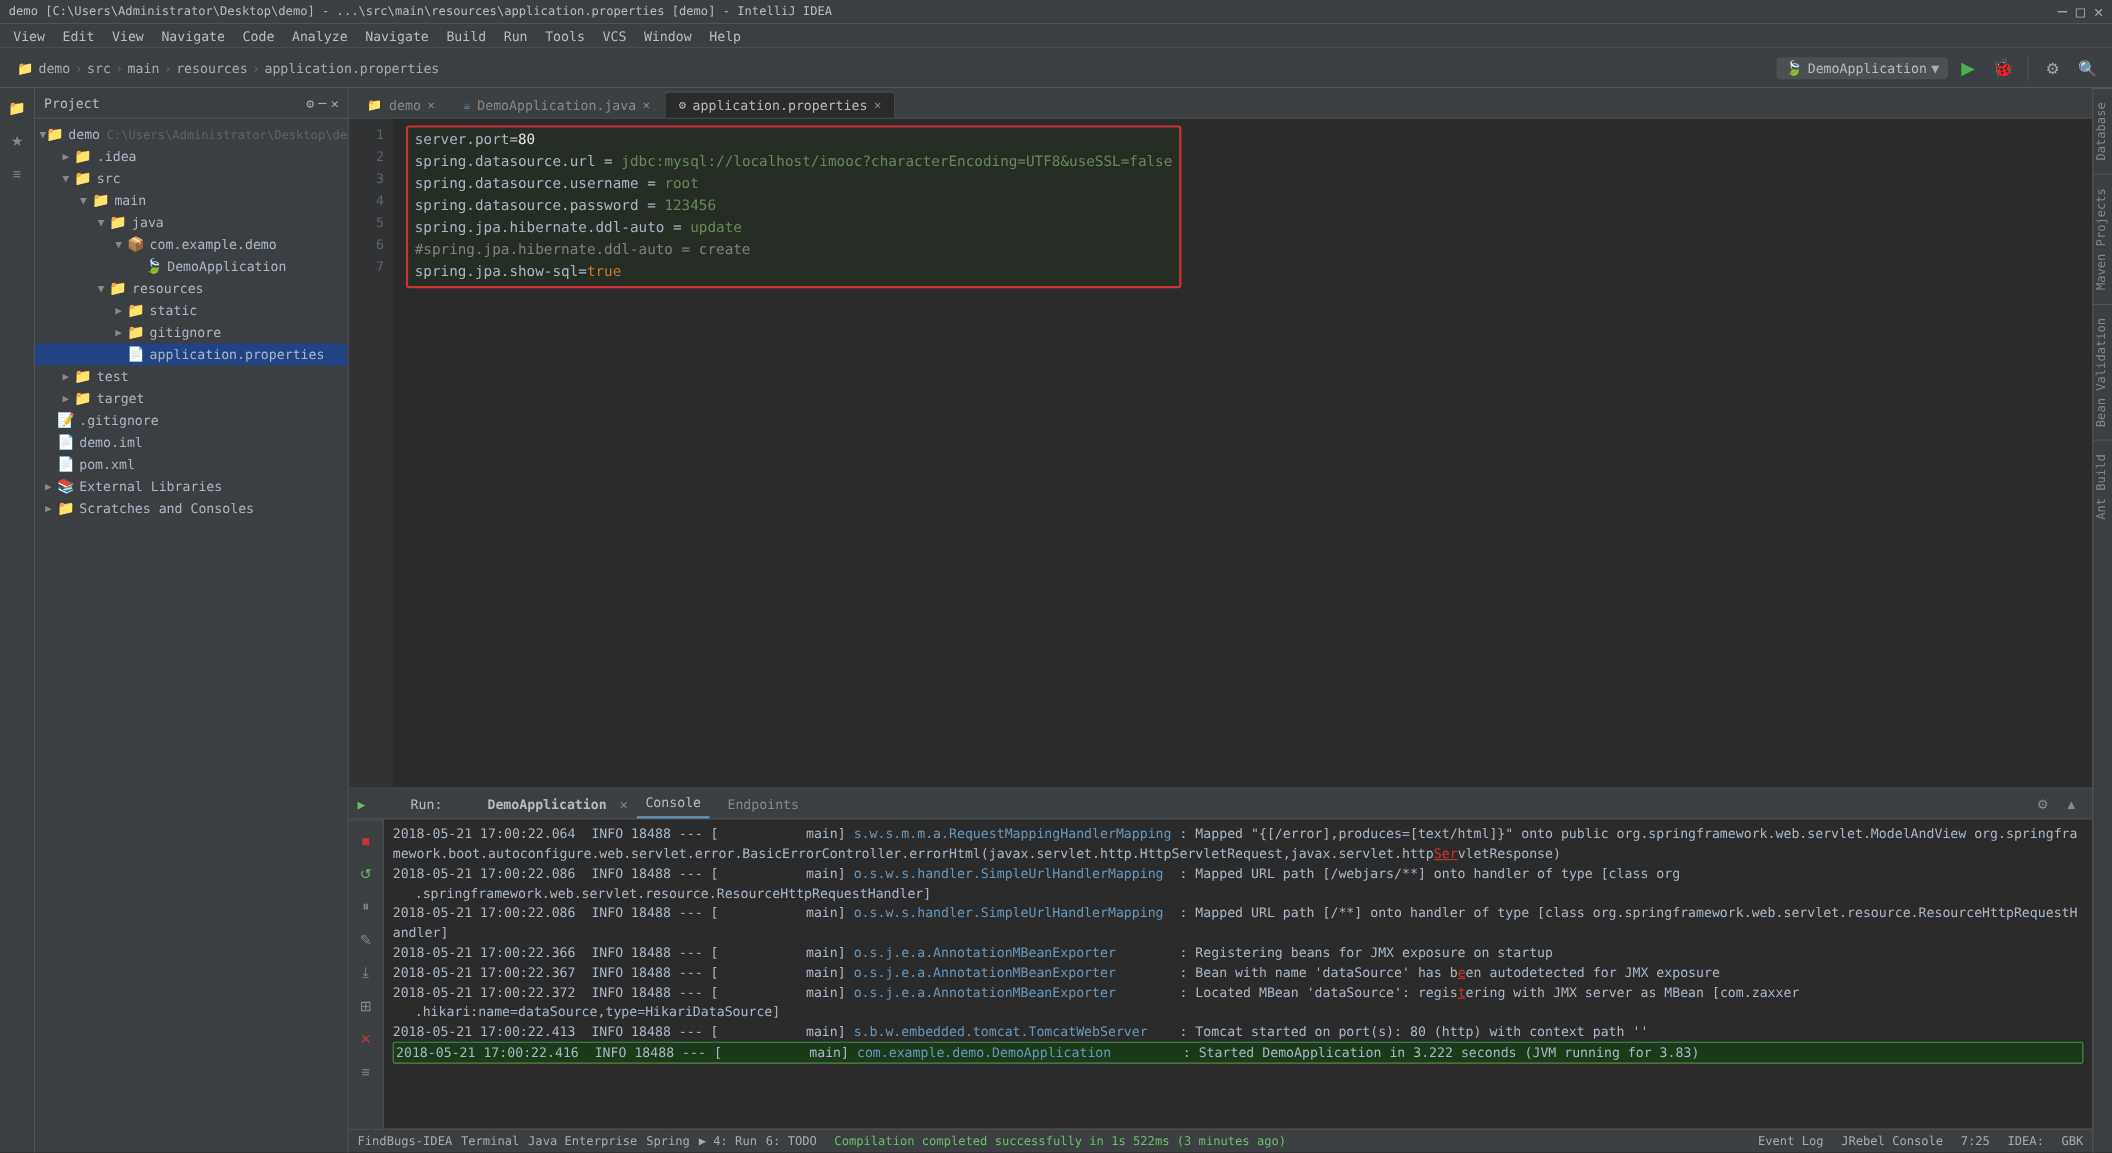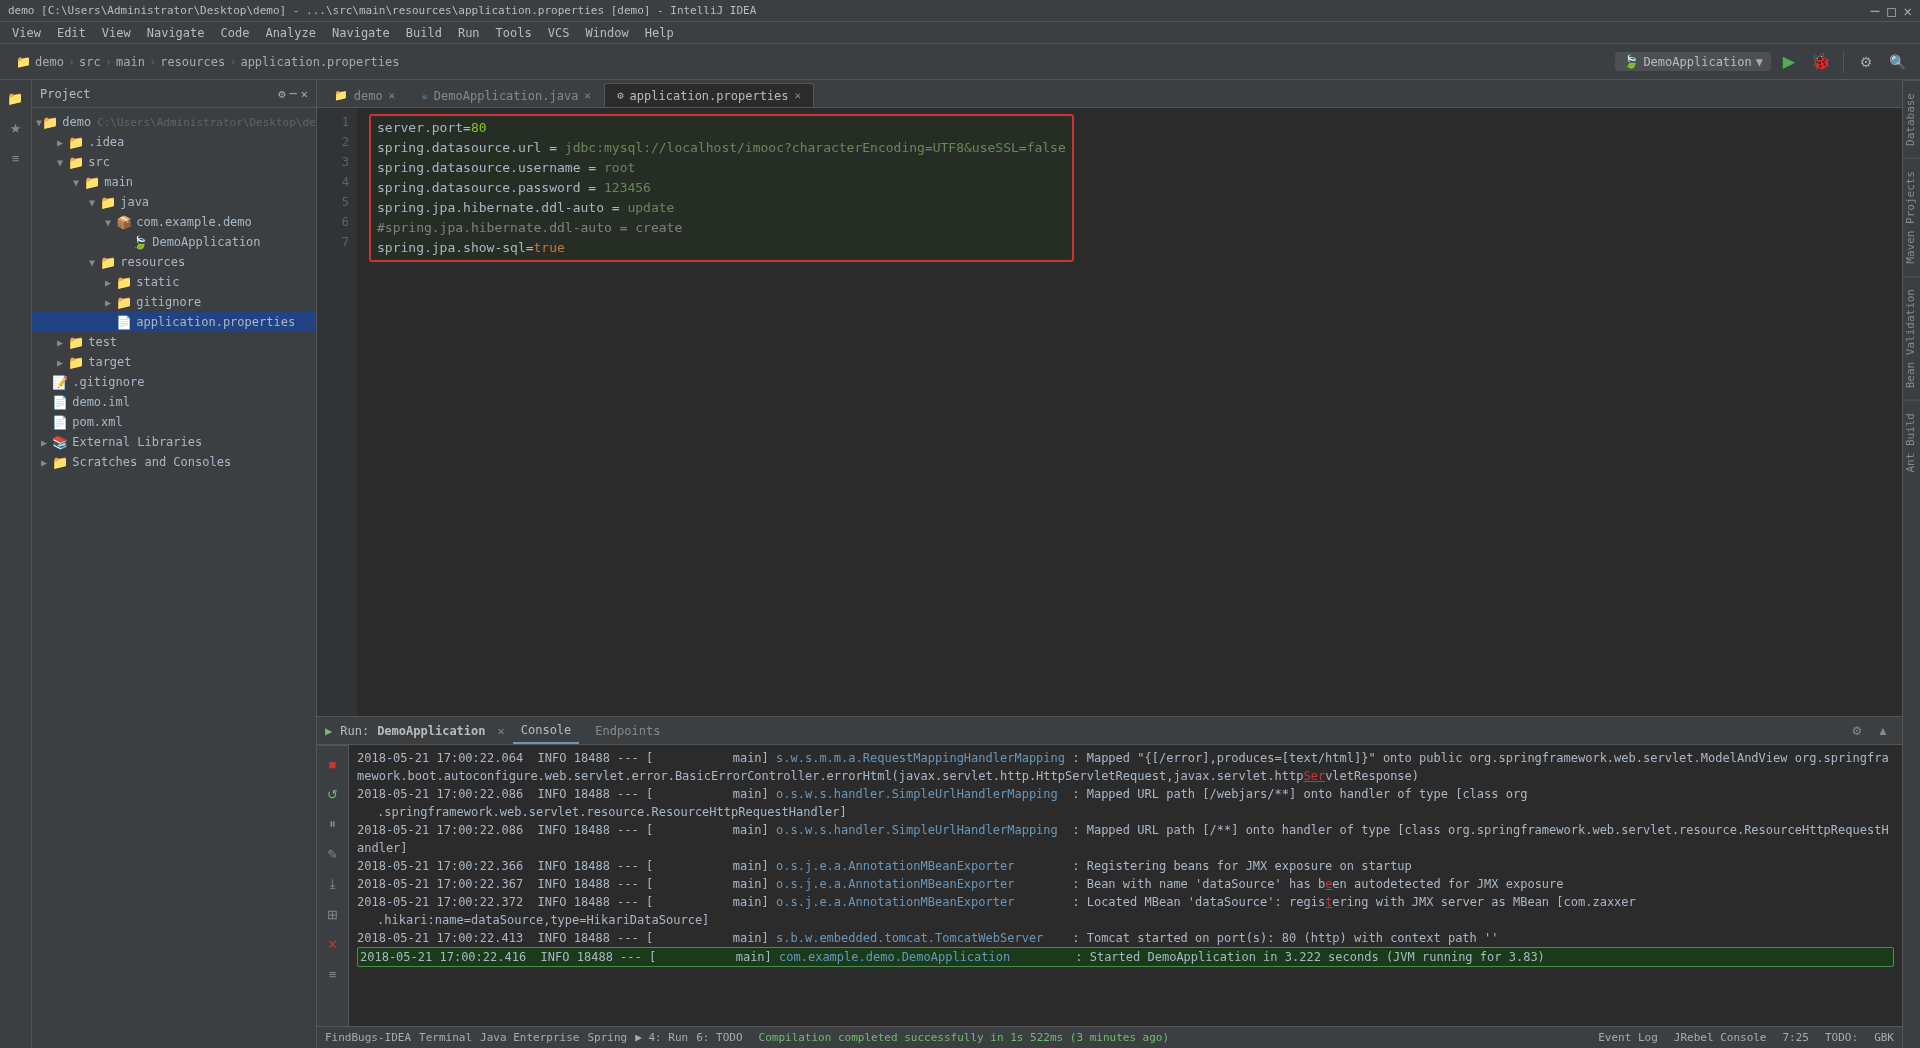--- a/index.html
+++ b/index.html
@@ -247,21 +247,21 @@
     }
     .code-line {
       white-space: pre;
       font-size: 13px;
       line-height: 20px;
     }
     .prop-key { color: #a9b7c6; }
     .prop-eq { color: #a9b7c6; }
     .prop-val { color: #6a8759; }
     .prop-val-red { color: #cc7832; }
-    .prop-val-blue { color: #84cc16; }
+    .prop-val-blue { color: #e5e5e5; }
     .comment-line { color: #808080; }
 
     
     #console-area {
       height: 310px;
       background: #2b2b2b;
       border-top: 1px solid #555;
       display: flex;
       flex-direction: column;
       flex-shrink: 0;
@@ -271,20 +271,21 @@
       background: #3c3f41;
       border-bottom: 1px solid #555;
       display: flex;
       align-items: center;
       padding: 0 8px;
       gap: 8px;
     }
     #console-header .console-title {
       font-size: 12px;
       color: #bbb;
+      margin-left: 33px;
     }
     #console-header .console-tab {
       font-size: 12px;
       color: #888;
       cursor: pointer;
       padding: 0 8px;
       height: 100%;
       display: flex;
       align-items: center;
     }
@@ -701,21 +702,21 @@
         <span>Java Enterprise</span>
         <span>Spring</span>
         <span>▶ 4: Run</span>
         <span>6: TODO</span>
       </div>
       <span class="status-ok">Compilation completed successfully in 1s 522ms (3 minutes ago)</span>
       <div class="status-right">
         <span>Event Log</span>
         <span>JRebel Console</span>
         <span>7:25</span>
-        <span>TODO:</span>
+        <span>IDEA:</span>
         <span>GBK</span>
       </div>
     </div>
 
   </div>
 
   <div id="side-panel-labels">
     <span class="side-label">Database</span>
     <span class="side-label">Maven Projects</span>
     <span class="side-label">Bean Validation</span>

